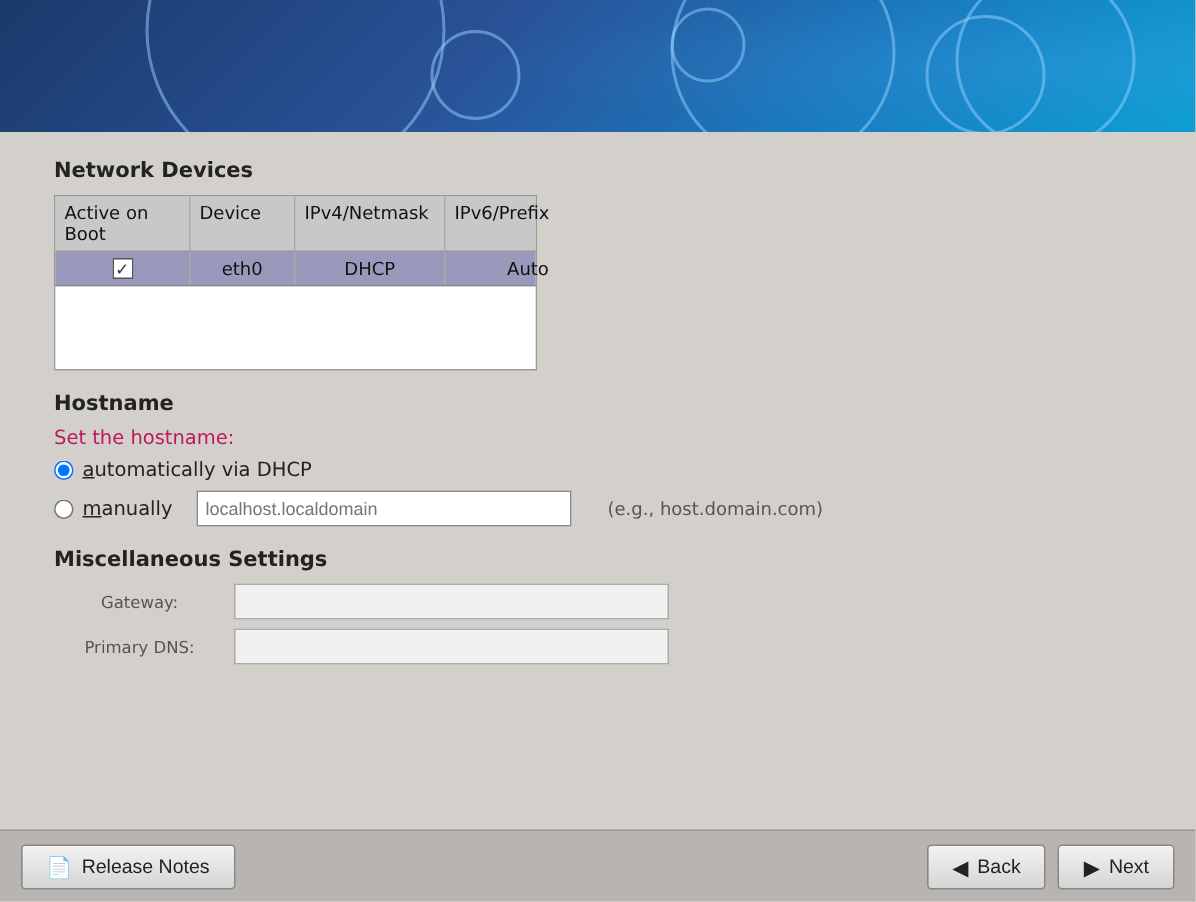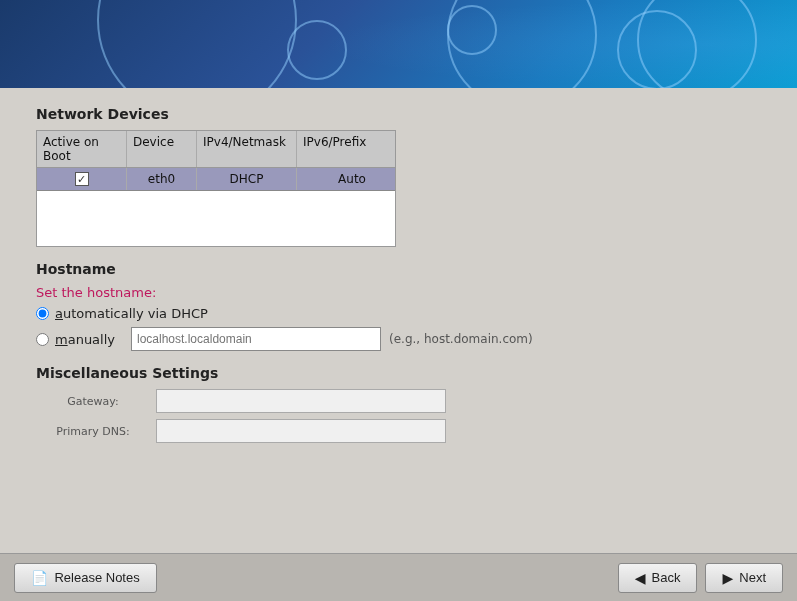--- a/index.html
+++ b/index.html
@@ -71,21 +71,21 @@
     .network-devices-container {
       display: flex;
       align-items: flex-start;
       gap: 14px;
       margin-bottom: 14px;
     }
 
     .table-wrapper {
       border: 1px solid #999;
       background: #e8e8e8;
-      width: 360px;
+      width: 322px;
     }
 
     .table-header {
       display: grid;
       grid-template-columns: 90px 70px 100px 110px;
       background: #c8c8c8;
       border-bottom: 1px solid #999;
     }
 
     .table-header-cell {
@@ -178,21 +178,21 @@
       color: #222;
     }
 
     .radio-label u {
       text-decoration: underline;
     }
 
     .hostname-input-row {
       display: flex;
       align-items: center;
-      gap: 8px;
+      gap: 24px;
       margin-left: 0;
     }
 
     .hostname-input {
       width: 250px;
       height: 24px;
       border: 1px solid #888;
       background: #fff;
       padding: 2px 5px;
       font-size: 12px;

